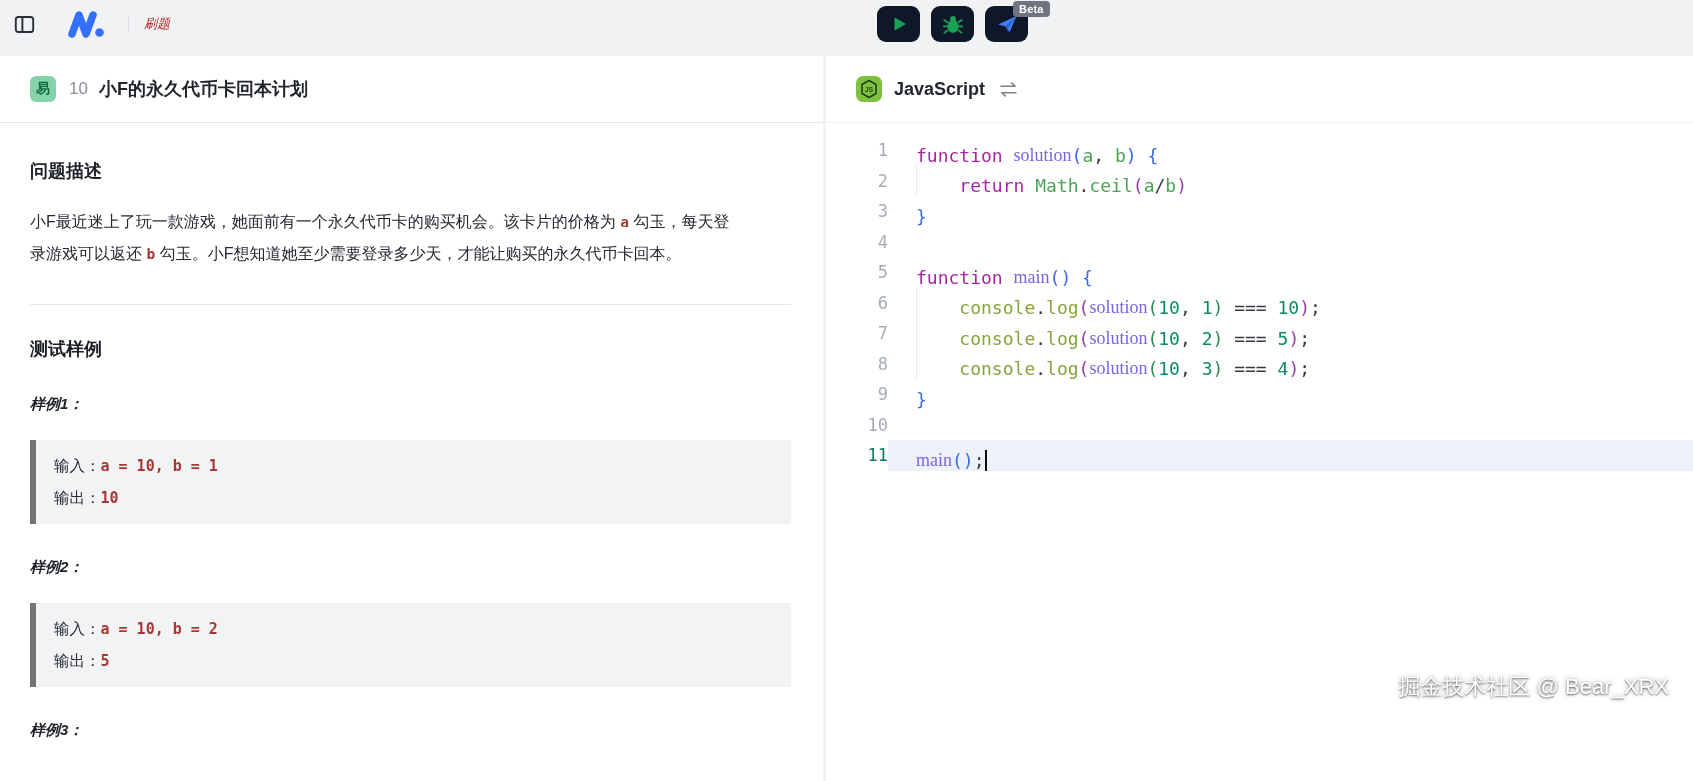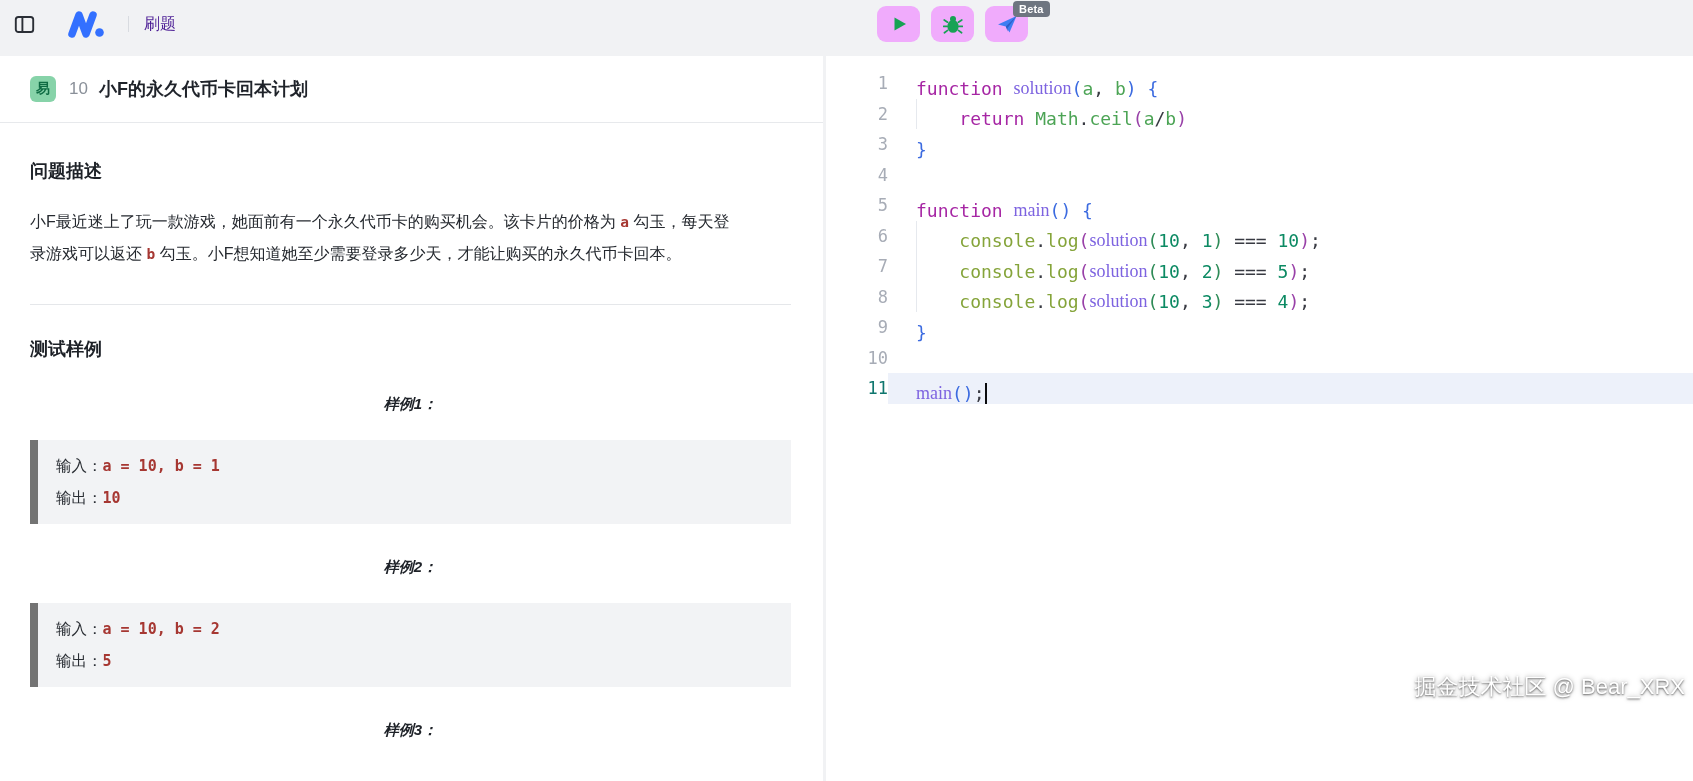--- a/index.html
+++ b/index.html
@@ -11,24 +11,24 @@
     color:#23272e;
   }
   
   .topbar{
     position:absolute; top:0; left:0; width:100%; height:48px;
     display:flex; align-items:center; padding-left:14px;
   }
   .icon-btn{ background:none; border:none; cursor:pointer; display:flex; align-items:center; }
   .logo{ margin-left:31px; display:flex; align-items:center; }
   .brand-divider{ width:1px; height:16px; background:#d8dbe0; margin:0 15px 0 16px; }
-  .brand{ font-size:16px; color:#4c1d95; font-weight:500; }
+  .brand{ font-size:13px; color:#b91c1c; font-weight:500;font-style:italic; }
   .actions{ position:absolute; left:877px; top:6px; display:flex; gap:11px; }
   .abtn{
-    width:43px; height:36px; border:none; border-radius:9px; background:#f0abfc;
+    width:43px; height:36px; border:none; border-radius:9px; background:#0f172a;
     display:flex; align-items:center; justify-content:center; cursor:pointer; position:relative;
   }
   .beta{
     position:absolute; top:-5px; left:28px;
     background:#6e7580; color:#fff; font-size:11px; font-weight:700;
     padding:2px 6px; border-radius:4px; letter-spacing:.2px; line-height:12px;
   }
   
   .main{ position:absolute; top:56px; left:0; right:0; bottom:0; display:flex; }
   .panel-left{ width:823px; background:#fff; flex:none; }
@@ -45,24 +45,24 @@
   .prob-title{ font-size:18px; font-weight:700; color:#1f232a; }
   
   .left-body{ padding:36px 32px 0 30px; }
   .h2{ font-size:18px; font-weight:700; color:#1d2127; }
   .desc-p{ margin-top:23px; font-size:16px; line-height:31px; color:#25292f; max-width:706px; }
   .inline-code{
     font-family:"DejaVu Sans Mono", monospace; color:#a63732; font-size:14.5px; font-weight:600;
   }
   .hr{ border:none; border-top:1px solid #e5e7ea; margin:34px 0 0; max-width:766px; }
   .h2-examples{ margin-top:32px; }
-  .example-label{ margin-top:34px; font-style:italic; font-weight:700; font-size:15px; color:#1e2228;text-align:center; }
+  .example-label{ margin-top:34px; font-style:italic; font-weight:700; font-size:15px; color:#1e2228; }
   .quote{
     margin-top:26px; max-width:766px;
-    border-left:8px solid #737373; background:#f2f3f5; padding:10px 18px;
+    border-left:6px solid #737373; background:#f2f3f5; padding:10px 18px;
   }
   .quote-row{ line-height:31px; font-size:15.5px; color:#2a2e34; }
   .q-code{ font-family:"DejaVu Sans Mono", monospace; color:#a63732; font-size:15px; font-weight:700; }
   
   .lang-row{ height:67px; border-bottom:1px solid #edeef1; display:flex; align-items:center; padding:0 30px; }
   .node-icon{
     width:26px; height:26px; border-radius:7px; background:#7ec13f;
     display:flex; align-items:center; justify-content:center; flex:none;
   }
   .lang-label{ font-size:18px; font-weight:600; color:#23272e; margin-left:12px; }
@@ -80,21 +80,21 @@
   .c-f{ color:#7d63e0;font-family:Liberation Serif, serif; }
   .c-v{ color:#4ca455; }
   .c-m{ color:#85a43a; }
   .c-n{ color:#0c8a63; }
   .c-b1{ color:#3c6be0; }
   .c-b2{ color:#9941a8; }
   .c-b3{ color:#2e8b57; }
   .c-d{ color:#383a42; }
   
   .watermark{
-    position:absolute; top:672px; right:8px; font-size:22px; font-weight:500;
+    position:absolute; top:672px; right:24px; font-size:22px; font-weight:500;
     color:#ffffff;
     text-shadow:0 1px 2px rgba(0,0,0,.55), 0 0 5px rgba(0,0,0,.35);
     pointer-events:none;
   }
 </style>
 </head>
 <body>
 
 <div class="topbar">
   <button class="icon-btn">
@@ -165,20 +165,37 @@
           <div class="quote">
             <div class="quote-row"><span>输入：</span><code class="q-code">a = 10, b = 2</code></div>
             <div class="quote-row"><span>输出：</span><code class="q-code">5</code></div>
           </div>
           <div class="example-label">样例3：</div>
         </div>
     </div>
   </section>
 
   <section class="panel-right">
+    <div class="lang-row">
+      <span class="node-icon">
+        <svg width="18" height="20" viewBox="0 0 18 20">
+          <polygon points="9,1.5 16,5.5 16,14.5 9,18.5 2,14.5 2,5.5" fill="none" stroke="#23401a" stroke-width="1.6"></polygon>
+          <text x="9" y="12.6" text-anchor="middle" font-size="6.5" font-weight="bold" fill="#23401a">JS</text>
+        </svg>
+      </span>
+      <span class="lang-label">JavaScript</span>
+      <button class="swap-btn">
+        <svg width="19" height="15" viewBox="0 0 19 15">
+          <g stroke="#7a818b" stroke-width="1.6" fill="none" stroke-linecap="round" stroke-linejoin="round">
+            <polyline points="12.5,1 16,4.2 2,4.2"></polyline>
+            <polyline points="6.5,14 3,10.8 17,10.8"></polyline>
+          </g>
+        </svg>
+      </button>
+    </div>
     <div class="editor">
       <div>
           <div class="crow">
             <span class="ln">1</span>
             <div class="cbody"><span class="c-k">function</span><span class="c-d"> </span><span class="c-f">solution</span><span class="c-b1">(</span><span class="c-v">a</span><span class="c-d">, </span><span class="c-v">b</span><span class="c-b1">)</span><span class="c-d"> </span><span class="c-b1">{</span></div>
           </div>
           <div class="crow">
             <span class="ln">2</span>
             <div class="cbody"><span class="guide"></span><span class="c-d">    </span><span class="c-k">return</span><span class="c-d"> </span><span class="c-v">Math</span><span class="c-d">.</span><span class="c-v">ceil</span><span class="c-b2">(</span><span class="c-v">a</span><span class="c-d">/</span><span class="c-v">b</span><span class="c-b2">)</span></div>
           </div>

